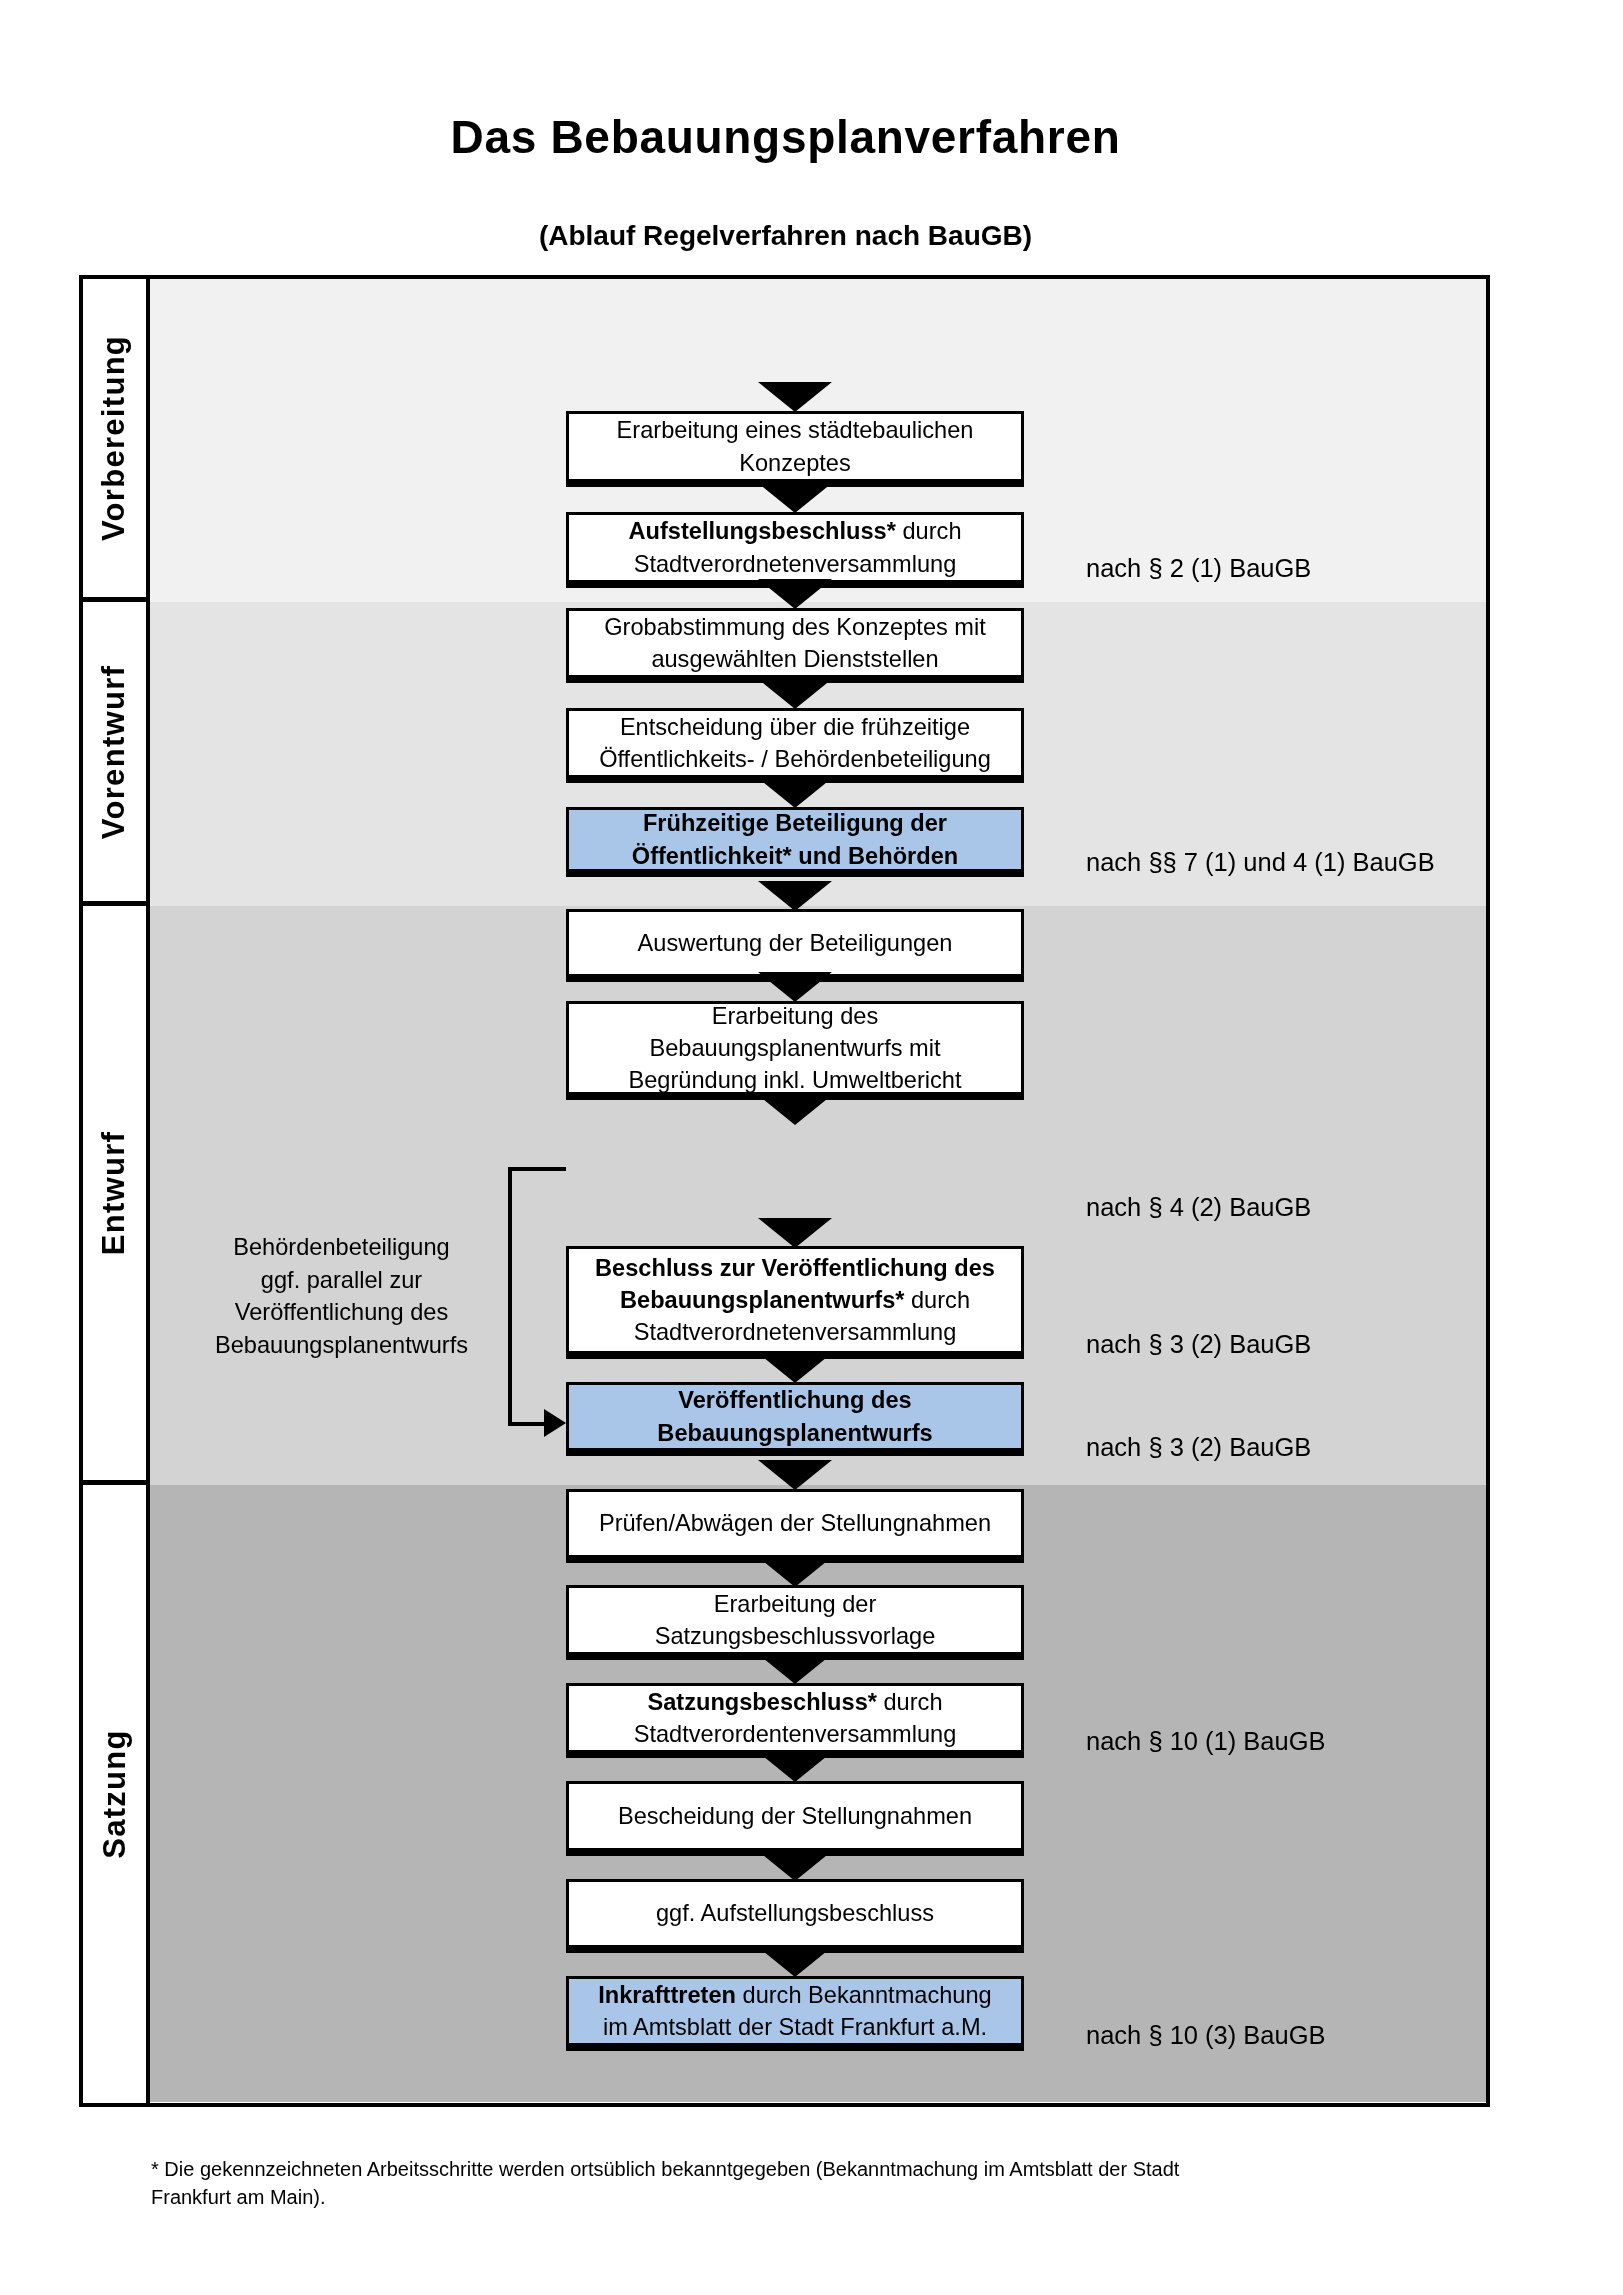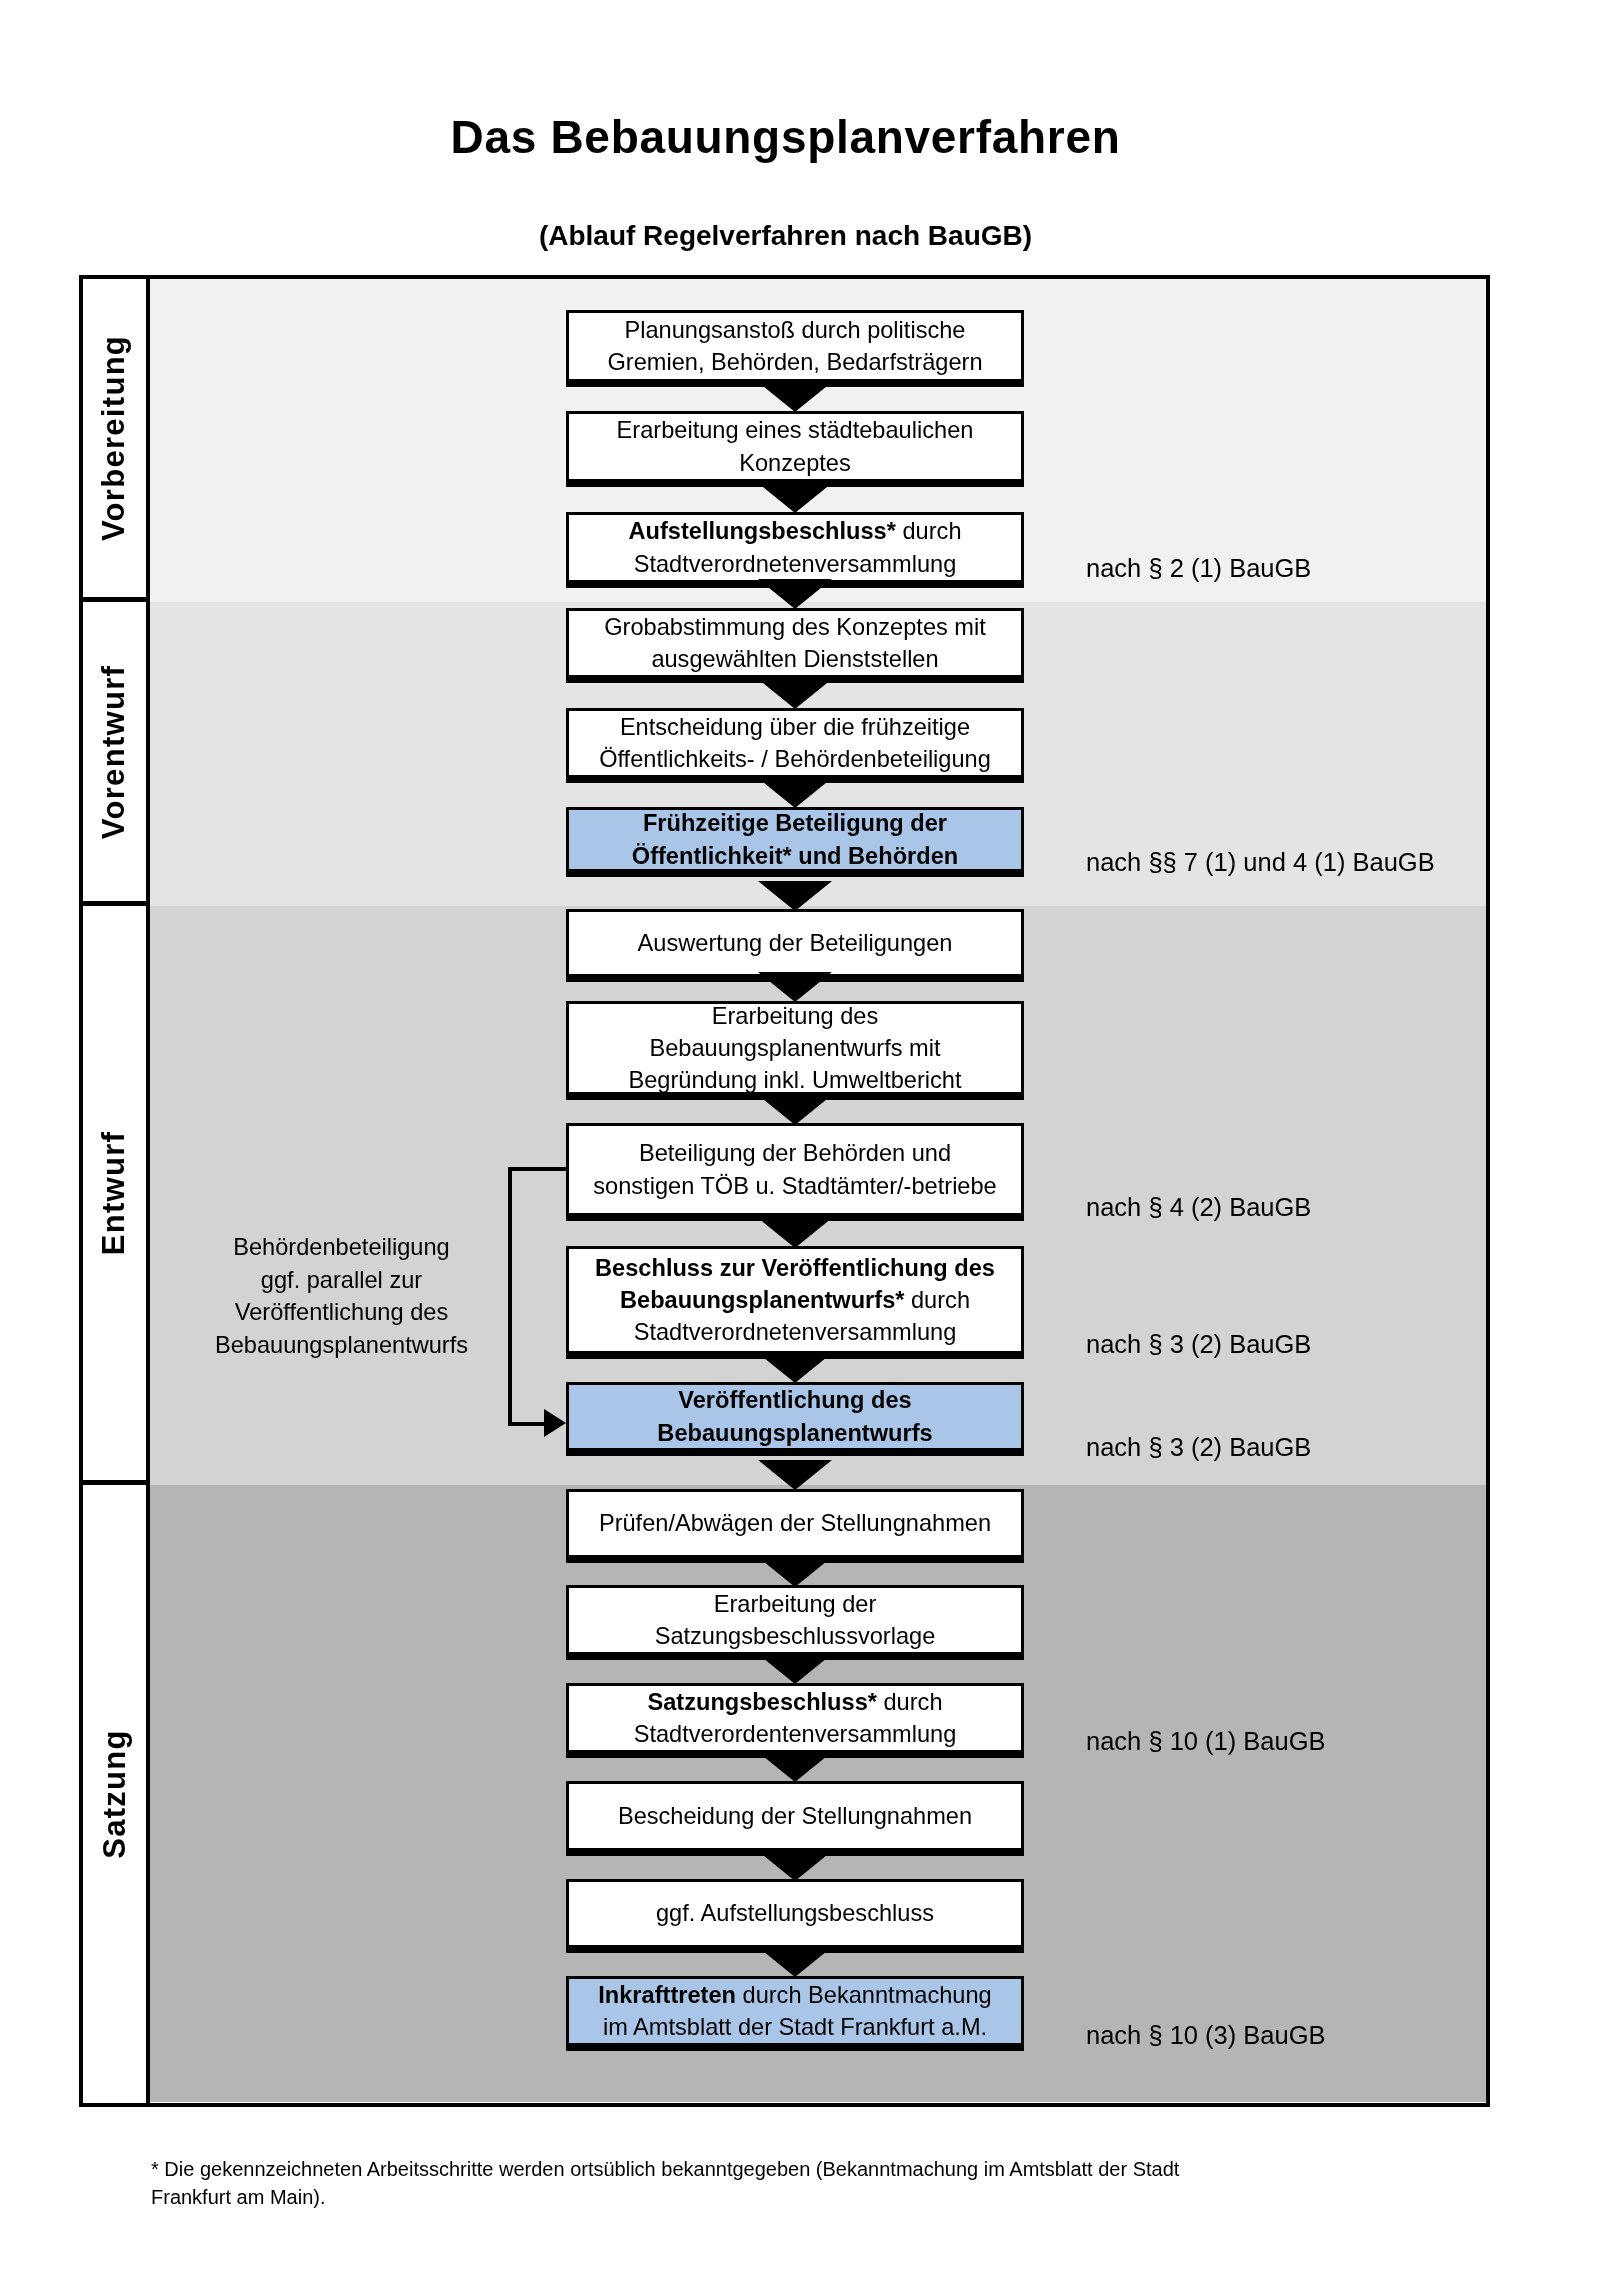--- a/index.html
+++ b/index.html
@@ -71,24 +71,20 @@
         <span>Vorentwurf</span>
       </div>
       <div class="phase-cell cell-3">
         <span>Entwurf</span>
       </div>
       <div class="phase-cell cell-4">
         <span>Satzung</span>
       </div>
     </div>
 
-    <div class="box" style="top:31px;height:77px;">
-      <span class="box-text"><b></b><span>Planungsanstoß durch politische
-Gremien, Behörden, Bedarfsträgern</span></span>
-    </div>
     <div class="arrow" style="top:103px;"></div>
 
     <div class="box" style="top:132px;height:76px;">
       <span class="box-text"><b></b><span>Erarbeitung eines städtebaulichen
 Konzeptes</span></span>
     </div>
     <div class="arrow" style="top:204px;"></div>
 
     <div class="box" style="top:233px;height:76px;">
       <span class="box-text"><b>Aufstellungsbeschluss*</b><span> durch
@@ -119,24 +115,20 @@
     </div>
     <div class="arrow" style="top:693px;"></div>
 
     <div class="box" style="top:722px;height:99px;">
       <span class="box-text"><b></b><span>Erarbeitung des
 Bebauungsplanentwurfs mit
 Begründung inkl. Umweltbericht</span></span>
     </div>
     <div class="arrow" style="top:816px;"></div>
 
-    <div class="box" style="top:844px;height:98px;">
-      <span class="box-text"><b></b><span>Beteiligung der Behörden und
-sonstigen TÖB u. Stadtämter/-betriebe</span></span>
-    </div>
     <div class="arrow" style="top:939px;"></div>
 
     <div class="box" style="top:967px;height:113px;">
       <span class="box-text"><b>Beschluss zur Veröffentlichung des
 Bebauungsplanentwurfs*</b><span> durch
 Stadtverordnetenversammlung</span></span>
     </div>
     <div class="arrow" style="top:1074px;"></div>
 
     <div class="box highlight" style="top:1103px;height:74px;">

